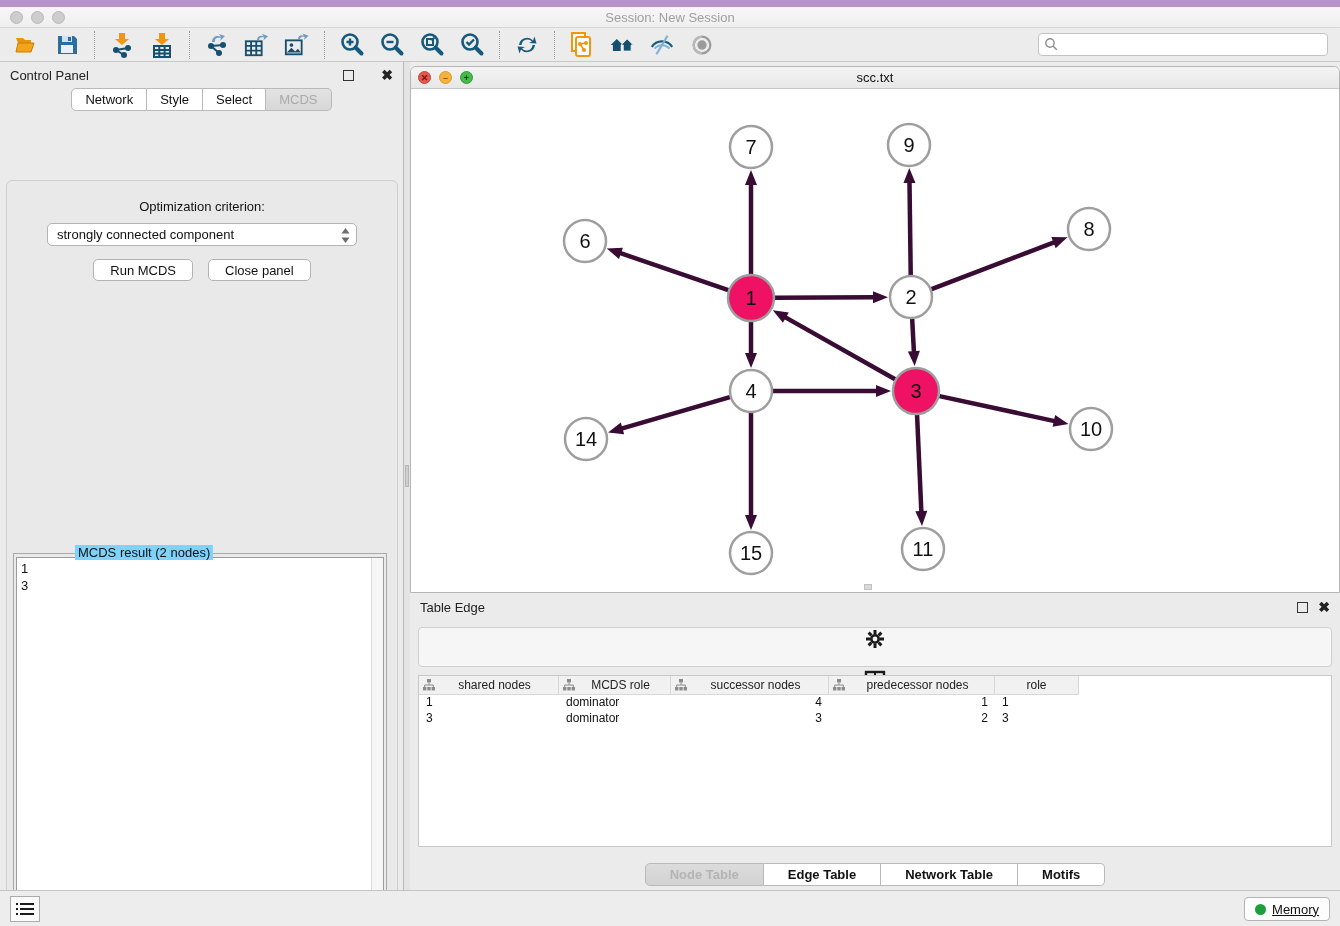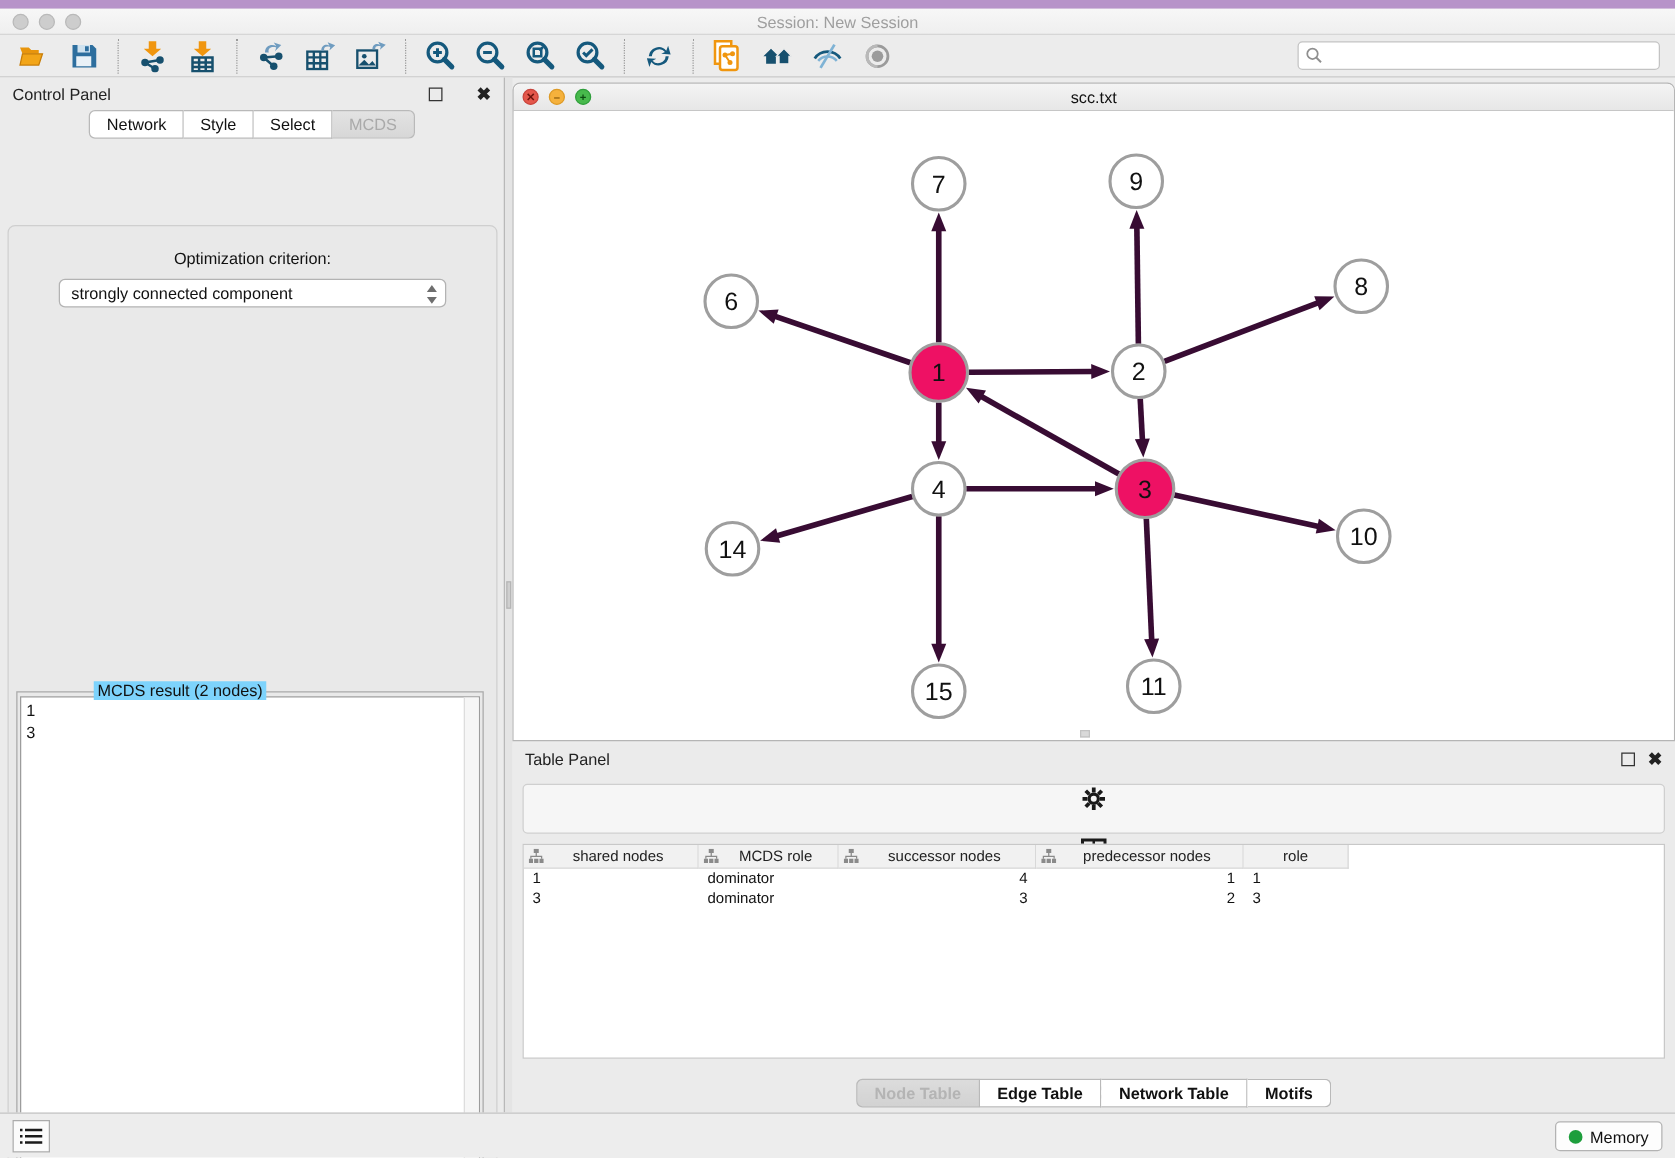--- a/index.html
+++ b/index.html
@@ -91,33 +91,33 @@
   .data-table { position:absolute; left:8px; top:80px; width:914px; height:172px;
     background:#fff; border:1px solid #c8c8c8; overflow:hidden; }
   .dt-header { display:flex; height:19px; font-size:12px; color:#222; }
   .dt-hcell { background:#f1f1f1; border-right:1px solid #d8d8d8; border-bottom:1px solid #d8d8d8;
     display:flex; align-items:center; padding:0 4px; cursor:pointer; }
   .dt-hcell .hlabel { flex:1; text-align:center; }
   .dt-row { display:flex; height:16px; font-size:12px; color:#111; }
   .dt-cell { padding:0 7px; overflow:hidden; white-space:nowrap; }
   .bottom-tabs { position:absolute; left:0; right:0; top:268px; display:flex; justify-content:center; }
   .bt-seg { border:1px solid #b9b9b9; border-left:none; background:#fff; color:#111;
-    font-size:13px; font-weight:bold; padding:3px 14px; cursor:pointer; }
+    font-size:13px; font-weight:bold; padding:3px 24px; cursor:pointer; }
   .bt-seg:first-child { border-left:1px solid #b9b9b9; border-radius:5px 0 0 5px; }
   .bt-seg:last-child { border-radius:0 5px 5px 0; }
   .bt-seg.active { background:linear-gradient(#dcdcdc,#d2d2d2); color:#b4b4b4; }
 
   
   .status-bar { position:absolute; left:0; top:890px; width:1340px; height:36px;
     background:#ededed; border-top:1px solid #c4c4c4; }
   .list-btn { position:absolute; left:10px; top:5px; width:30px; height:26px; background:#fbfbfb;
     border:1px solid #ababab; display:flex; align-items:center; justify-content:center; cursor:pointer; }
   .memory-btn { position:absolute; right:10px; top:6px; height:24px; background:#fdfdfd;
     border:1px solid #b3b3b3; border-radius:4px; display:flex; align-items:center;
-    gap:6px; padding:0 10px; font-size:13px; color:#111; cursor:pointer; }
+    gap:6px; padding:0 10px; font-size:13px; color:#111; cursor:pointer;text-decoration:underline; }
   .mem-dot { width:11px; height:11px; border-radius:50%; background:#1d9e3c; }
 </style>
 </head>
 <body>
 
 <div class="desktop-strip"></div>
 <div class="titlebar">
   <div class="tl-dots">
     <div class="tl-dot"></div>
     <div class="tl-dot"></div>
@@ -293,20 +293,24 @@
   <div class="tab-pane">
     <div class="opt-label">Optimization criterion:</div>
     <div class="combo">
       <span>strongly connected component</span>
       <span class="combo-stepper">
         <svg width="11" height="17" viewBox="0 0 11 17">
             <path d="M5.5 1 L9.5 6.5 H1.5 Z" fill="#6e6e6e"></path>
             <path d="M5.5 16 L1.5 10.5 H9.5 Z" fill="#6e6e6e"></path>
           </svg>
       </span>
+    </div>
+    <div class="btn-row">
+      <button class="aq-btn">Run MCDS</button>
+      <button class="aq-btn">Close panel</button>
     </div>
     <div class="result-box">
       <span class="result-legend">MCDS result (2 nodes)</span>
       <div class="result-frame"></div>
       <div class="result-text" id="result-text">1
 3</div>
       <div class="result-scroll"></div>
     </div>
   </div>
 </div>
@@ -375,21 +379,21 @@
         <text x="175" y="357" text-anchor="middle" font-size="20" fill="#111" font-family="Liberation Sans, sans-serif">14</text>
         <circle cx="340" cy="464" r="21" fill="#ffffff" stroke="#9e9e9e" stroke-width="2.5"></circle>
         <text x="340" y="471" text-anchor="middle" font-size="20" fill="#111" font-family="Liberation Sans, sans-serif">15</text>
       </svg>
     <div class="net-grip"></div>
   </div>
 </div>
 
 <div class="table-panel">
   <div class="tp-head">
-    <span class="ph-title">Table Panel</span>
+    <span class="ph-title">Table Edge</span>
     <span class="ph-float"></span>
     <span class="ph-close">✖</span>
   </div>
   <div class="tp-toolbar">
     <span class="tp-icon">
       <svg width="22" height="22" viewBox="0 0 22 22">
           <g fill="#1a1a1a">
             <circle cx="11" cy="11" r="5"></circle>
             <g stroke="#1a1a1a" stroke-width="3">
               <path d="M11 2 v4 M11 16 v4 M2 11 h4 M16 11 h4 M4.6 4.6 l2.8 2.8 M14.6 14.6 l2.8 2.8 M17.4 4.6 l-2.8 2.8 M7.4 14.6 l-2.8 2.8"></path>

